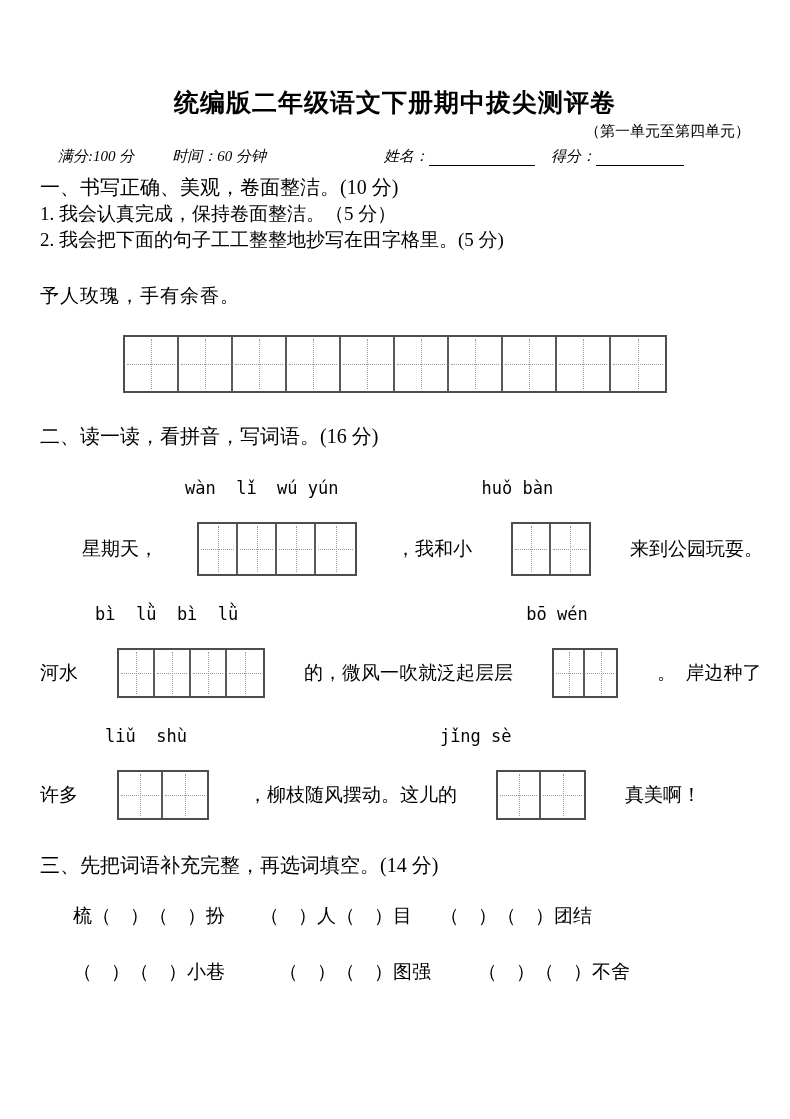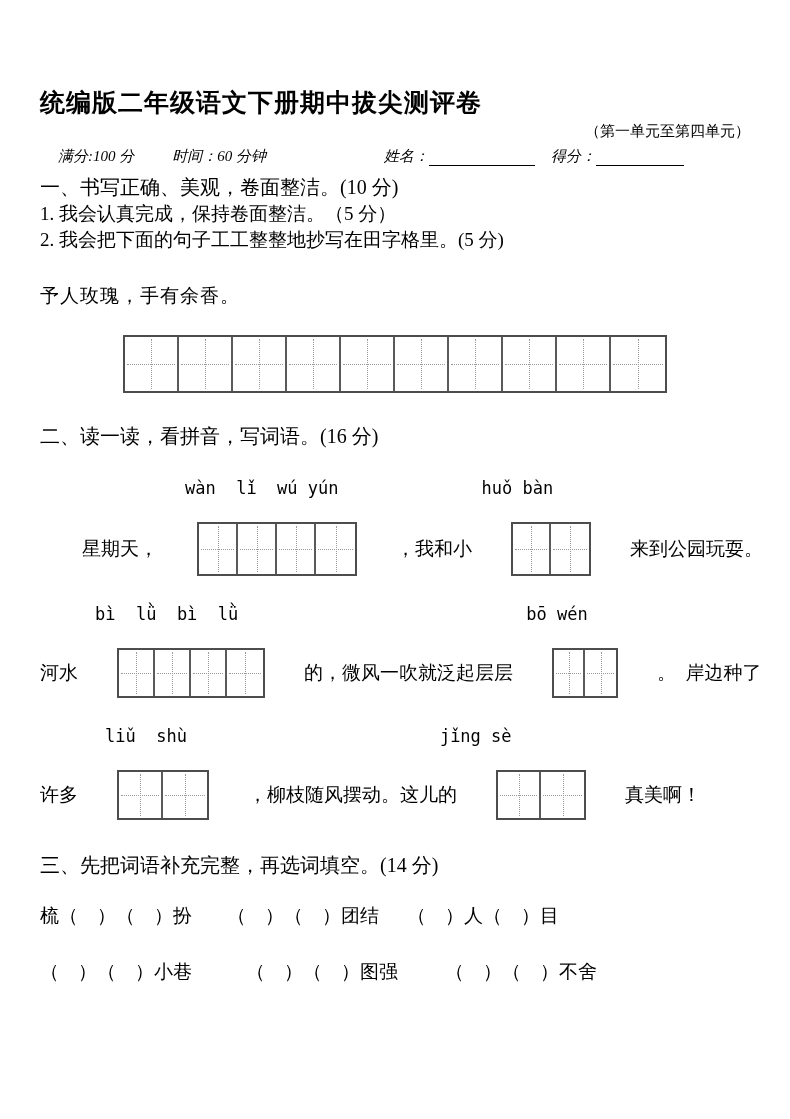--- a/index.html
+++ b/index.html
@@ -8,21 +8,21 @@
   .page {
     width: 790px;
     height: 1119px;
     margin: 0 auto;
     background: #fff;
     padding: 88px 40px 0 40px;
     position: relative;
     overflow: hidden;
   }
   .title {
-    text-align: left;
+    text-align: center;
     font-size: 25px;
     font-weight: bold;
     letter-spacing: 1px;
     line-height: 1.2;
   }
   .subtitle {
     text-align: right;
     font-size: 15px;
     margin-top: 4px;
   }
@@ -89,20 +89,21 @@
   .py-2a { margin-left: 55px; }
   .py-2b { margin-left: 275px; }
   .py-3a { margin-left: 65px; }
   .py-3b { margin-left: 240px; }
 
   .word-row {
     display: grid;
     grid-template-columns: 187px 180px auto;
     font-size: 19px;
     margin-top: 24px;
+    margin-left: 33px;
   }
   .word-row .wg { white-space: pre; }
   .mt-row2 { margin-top: 30px; gap: 19px; }
 </style>
 </head>
 <body>
 
 <div class="page">
 
   <div class="title">统编版二年级语文下册期中拔尖测评卷</div>
@@ -197,22 +198,22 @@
         <div class="tian-cell"></div>
         <div class="tian-cell"></div>
       </span>
     <span class="txt">真美啊！</span>
   </div>
 
   <div class="heading h3">三、先把词语补充完整，再选词填空。(14 分)</div>
 
   <div class="word-row">
     <span class="wg">梳（　）（　）扮</span>
+    <span class="wg">（　）人（　）目</span>
     <span class="wg">（　）（　）团结</span>
-    <span class="wg">（　）人（　）目</span>
   </div>
   <div class="word-row mt-row2">
     <span class="wg">（　）（　）小巷</span>
     <span class="wg">（　）（　）图强</span>
     <span class="wg">（　）（　）不舍</span>
   </div>
 
 </div>
 
 </body></html>

